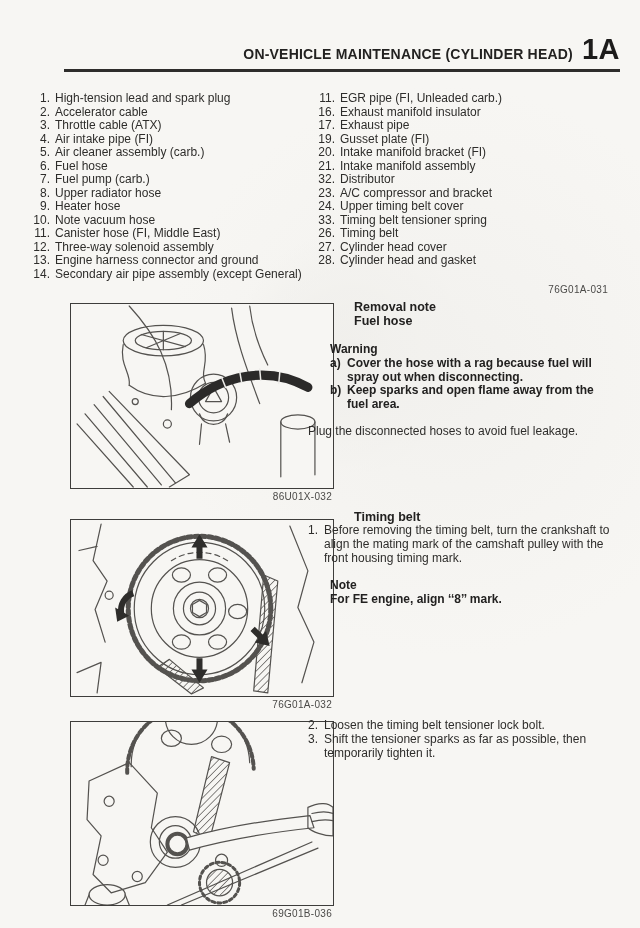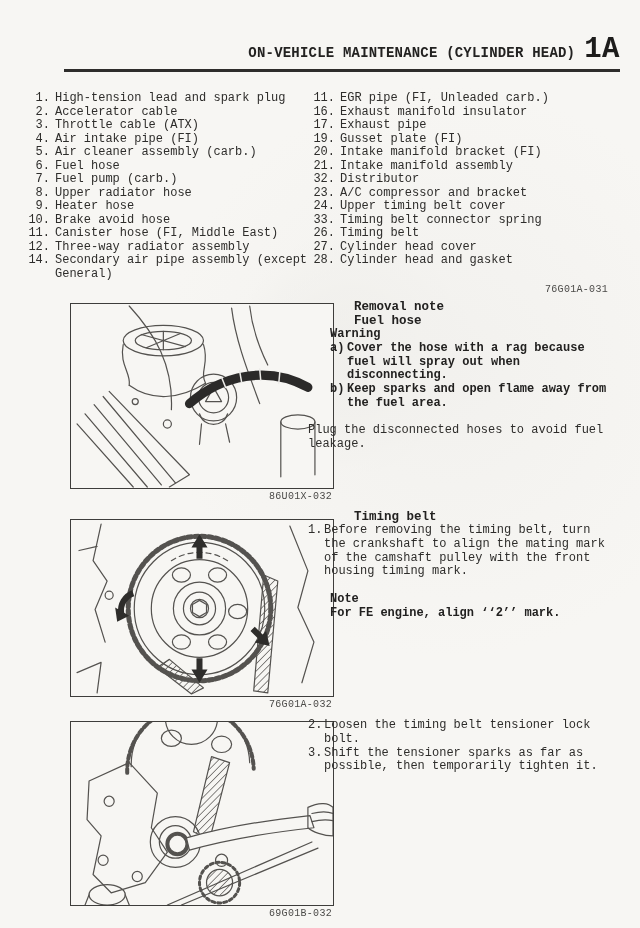--- a/index.html
+++ b/index.html
@@ -1,21 +1,21 @@
 <!DOCTYPE html>
 <html><head>
 <meta charset="utf-8">
 <style>
   html,body{margin:0;padding:0;background:#ffffff;}
   .page{
     position:relative;width:640px;height:928px;overflow:hidden;
     background:#f7f6f3;
     background-image:radial-gradient(circle at 70% 40%, #f2f1ee 0%, rgba(242,241,238,0) 40%),
                      radial-gradient(circle at 55% 38%, #ecebe7 0%, rgba(236,235,231,0) 18%);
-    font-family:Liberation Mono, monospace;
+    font-family:Liberation Sans, sans-serif;
     color:#2e2d2b;
   }
   
   .hdr{position:absolute;top:33px;right:20px;display:flex;align-items:baseline;gap:9px;}
   .hdr-title{font-weight:bold;font-size:14px;letter-spacing:.2px;color:#232221;}
   .hdr-sec{font-weight:bold;font-size:29px;letter-spacing:.5px;color:#1d1c1b;}
   .rule{position:absolute;left:64px;right:20px;top:69px;height:2.5px;background:#2e2d2b;}
   
   .plist{position:absolute;top:92px;font-size:12px;line-height:13.5px;}
   .plist.pl-left{left:28px;width:282px;}
@@ -30,21 +30,21 @@
   .fig-cap{text-align:right;font-size:10px;color:#4b4a48;letter-spacing:.3px;margin-top:2px;padding-right:2px;}
   #fig1{top:303px;} #fig1 .fig-frame{height:184px;}
   #fig2{top:519px;} #fig2 .fig-frame{height:176px;}
   #fig3{top:721px;} #fig3 .fig-frame{height:183px;}
   .fig svg{display:block;width:100%;height:100%;}
   
   .block{position:absolute;left:308px;width:310px;font-size:12px;line-height:13.8px;}
   #removal{top:300px;} #timing{top:510px;} #steps23{top:719px;}
   .h-bold{font-size:12.5px;font-weight:bold;line-height:14px;color:#222120;margin:0;padding-left:46px;}
   .indent{padding-left:22px;}
-  .warnblk{font-weight:bold;color:#222120;}
+  .warnblk{margin-top:15px;font-weight:bold;color:#222120;}
   .witem{display:flex;}
   .wpre{flex:0 0 17px;}
   .wtxt{flex:1;}
   .afternote{margin-top:13px;font-weight:normal;color:#2e2d2b;}
   .step{display:flex;}
   .snum{flex:0 0 16px;}
   .stxt{flex:1;}
   .noteblk{margin-top:14px;font-weight:bold;color:#222120;}
 </style>
 </head>
@@ -100,33 +100,37 @@
         <span class="ptext">Upper radiator hose</span>
       </div>
 
       <div class="pitem">
         <span class="pnum">9.</span>
         <span class="ptext">Heater hose</span>
       </div>
 
       <div class="pitem">
         <span class="pnum">10.</span>
-        <span class="ptext">Brake avoid hose</span>
+        <span class="ptext">Note vacuum hose</span>
       </div>
 
       <div class="pitem">
         <span class="pnum">11.</span>
         <span class="ptext">Canister hose (FI, Middle East)</span>
       </div>
 
       <div class="pitem">
         <span class="pnum">12.</span>
-        <span class="ptext">Three-way radiator assembly</span>
-      </div>
-
+        <span class="ptext">Three-way solenoid assembly</span>
+      </div>
+
+      <div class="pitem">
+        <span class="pnum">13.</span>
+        <span class="ptext">Engine harness connector and ground</span>
+      </div>
 
       <div class="pitem">
         <span class="pnum">14.</span>
         <span class="ptext">Secondary air pipe assembly (except General)</span>
       </div>
     </div>
 
   <div class="plist pl-right">
 
       <div class="pitem">
@@ -170,21 +174,21 @@
         <span class="ptext">A/C compressor and bracket</span>
       </div>
 
       <div class="pitem">
         <span class="pnum">24.</span>
         <span class="ptext">Upper timing belt cover</span>
       </div>
 
       <div class="pitem">
         <span class="pnum">33.</span>
-        <span class="ptext">Timing belt connector spring</span>
+        <span class="ptext">Timing belt tensioner spring</span>
       </div>
 
       <div class="pitem">
         <span class="pnum">26.</span>
         <span class="ptext">Timing belt</span>
       </div>
 
       <div class="pitem">
         <span class="pnum">27.</span>
         <span class="ptext">Cylinder head cover</span>
@@ -295,21 +299,21 @@
           <path d="M236,84 C248,78 257,80 261,84 L261,112 C252,112 240,108 236,104 Z"></path>
           <path d="M240,90 C248,88 256,88 261,90 M240,98 C248,96 256,96 261,97"></path>
           <circle cx="148" cy="158" r="20" stroke-dasharray="3 3" stroke-width="3"></circle>
           <circle cx="148" cy="158" r="13" fill="url(#h3)"></circle>
           <path d="M96,180 L240,118 M110,180 L246,124"></path>
           <ellipse cx="36" cy="170" rx="18" ry="10"></ellipse>
           <path d="M18,170 L14,180 M54,170 L58,180"></path>
         </g>
       </svg>
     </div>
-    <div class="fig-cap">69G01B-032</div>
+    <div class="fig-cap">69G01B-036</div>
   </div>
 
   <div class="block" id="removal">
     <p class="h-bold">Removal note</p>
     <p class="h-bold">Fuel hose</p>
     <div class="warnblk indent">
       <div>Warning</div>
       <div>
 
           <div class="witem">
@@ -332,21 +336,21 @@
 
         <div class="step">
           <span class="snum">1.</span>
           <span class="stxt">Before removing the timing belt, turn the crankshaft to align the mating mark of the camshaft pulley with the front housing timing mark.</span>
         </div>
       </div>
     <div class="noteblk indent">
       <div>Note</div>
       <div>
 
-          <div>For FE engine, align ‘‘2’’ mark.</div>
+          <div>For FE engine, align ‘‘8’’ mark.</div>
 
         </div>
     </div>
   </div>
 
   <div class="block" id="steps23">
 
       <div class="step">
         <span class="snum">2.</span>
         <span class="stxt">Loosen the timing belt tensioner lock bolt.</span>

